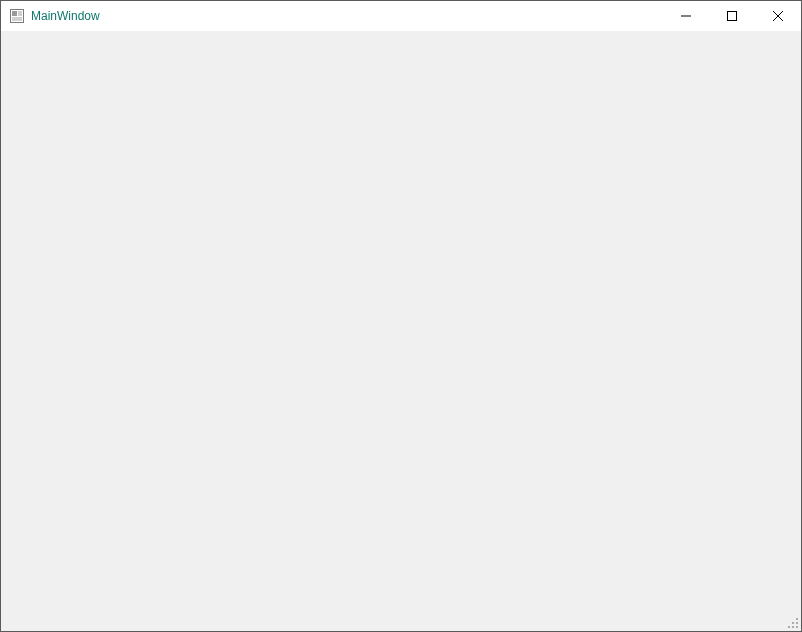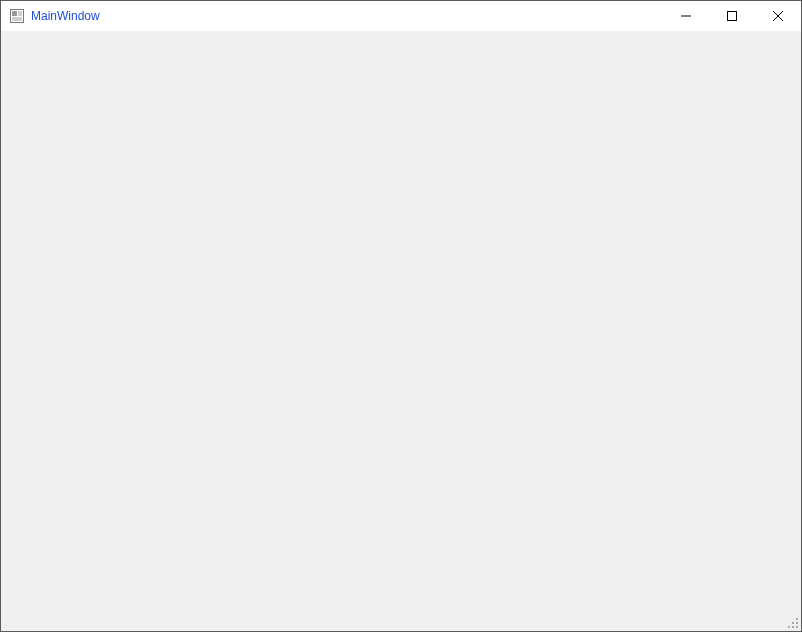--- a/index.html
+++ b/index.html
@@ -38,21 +38,21 @@
       margin-right: 6px;
       display: flex;
       align-items: center;
       justify-content: center;
     }
     .app-icon svg {
       width: 16px;
       height: 16px;
     }
     .title-text {
-      color: #1d4ed8;
+      color: #0f766e;
       font-size: 12px;
       flex: 0 0 auto;
     }
     .titlebar-spacer {
       flex: 1;
     }
     .window-controls {
       display: flex;
       height: 100%;
     }

